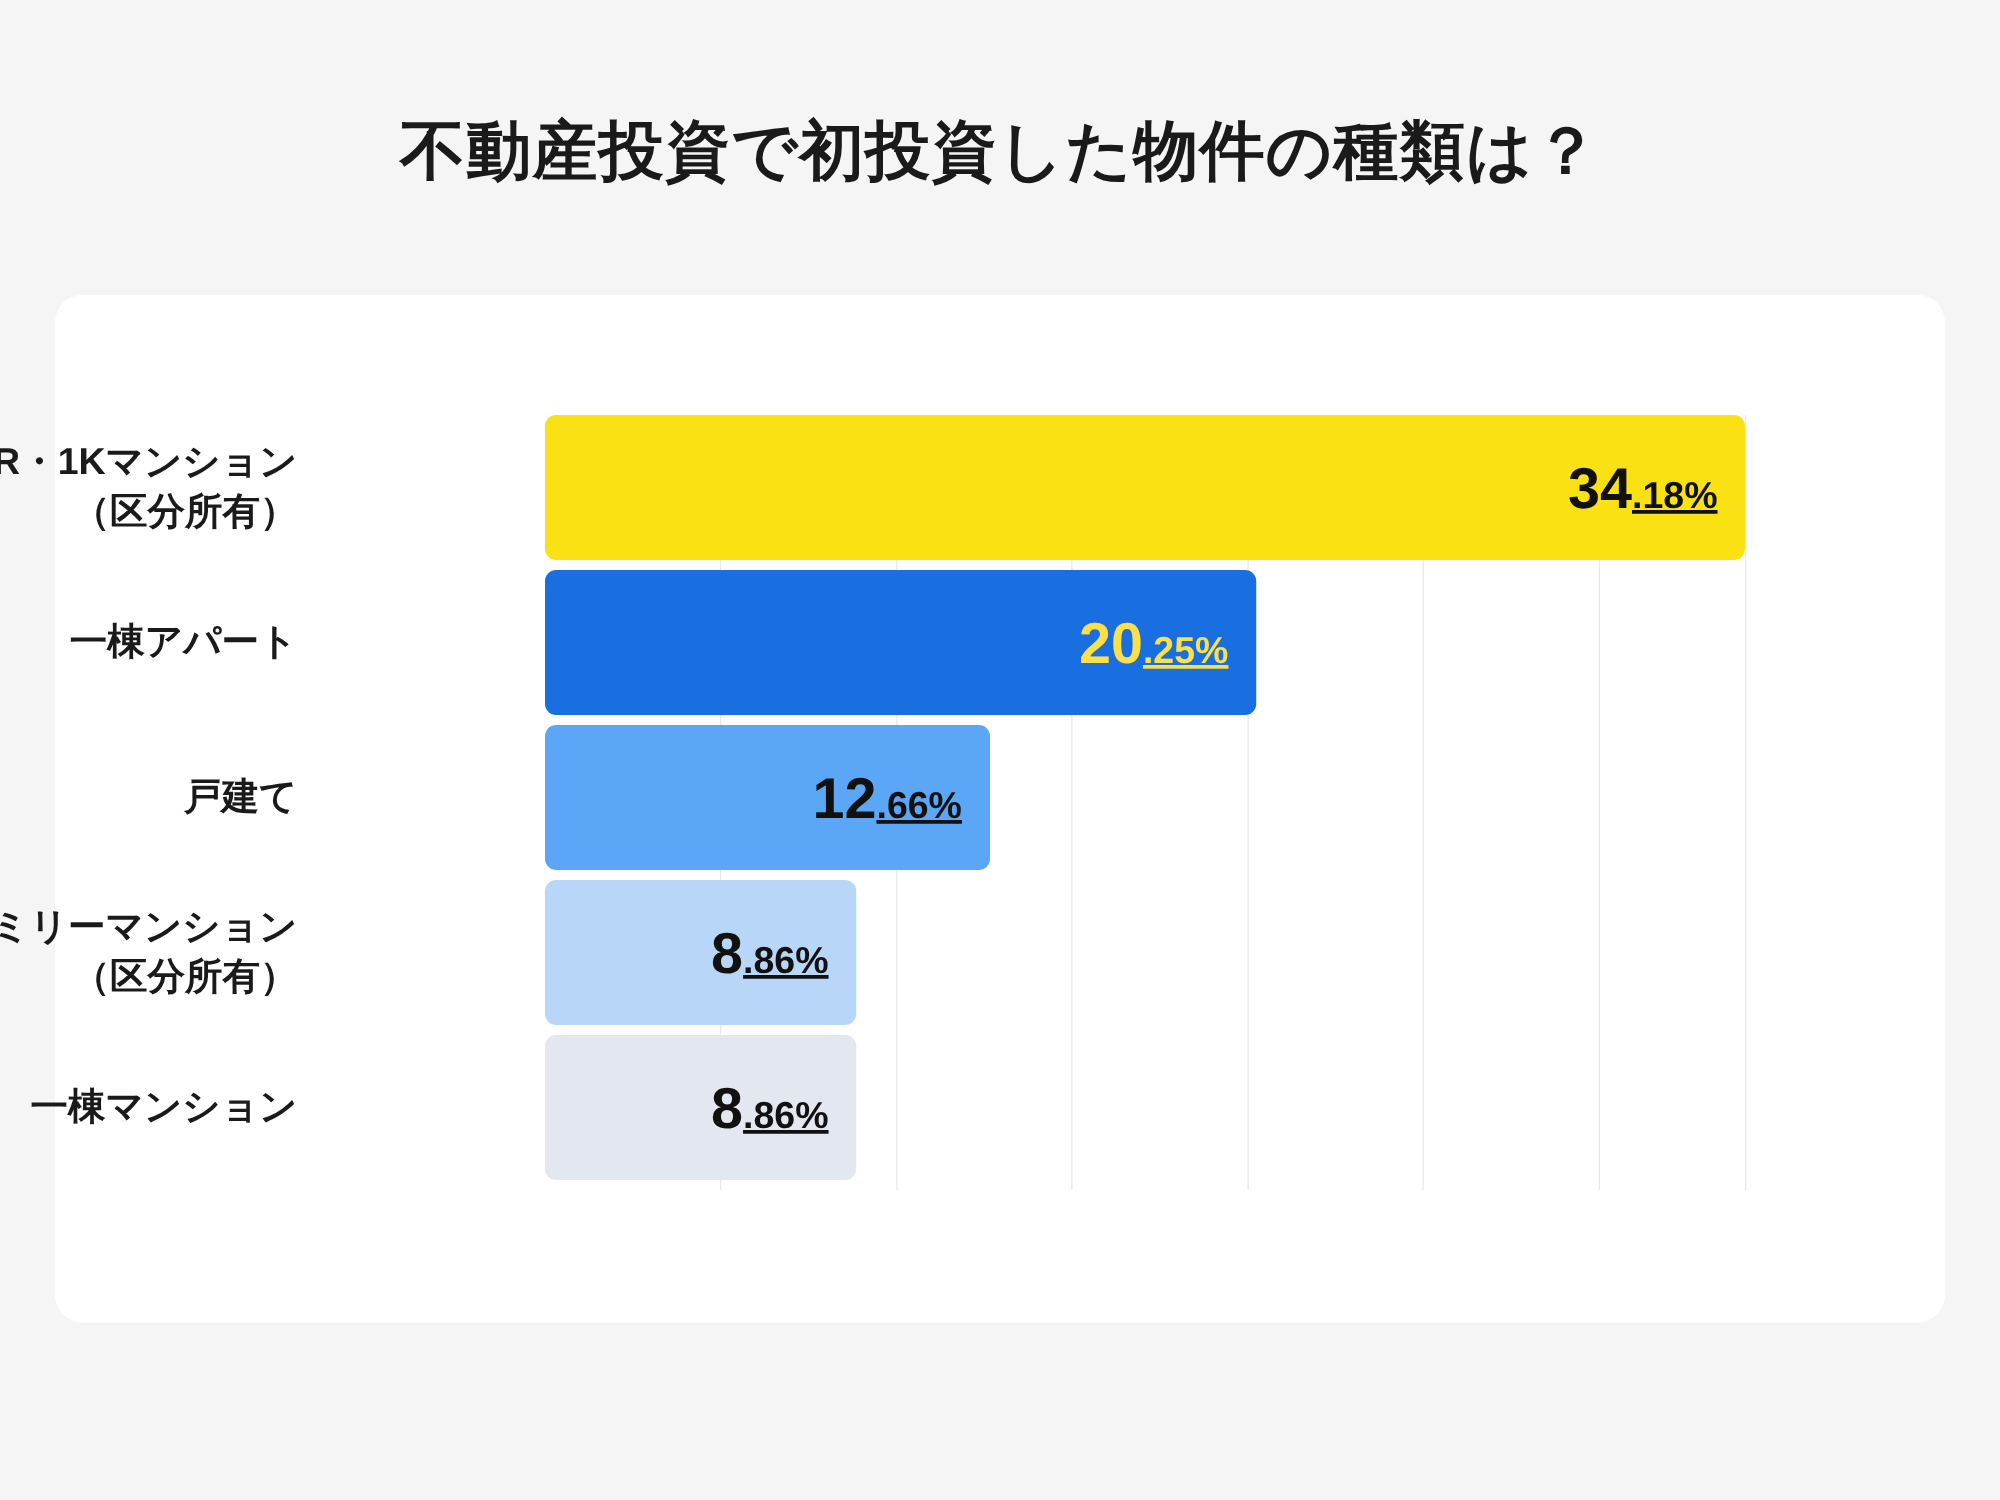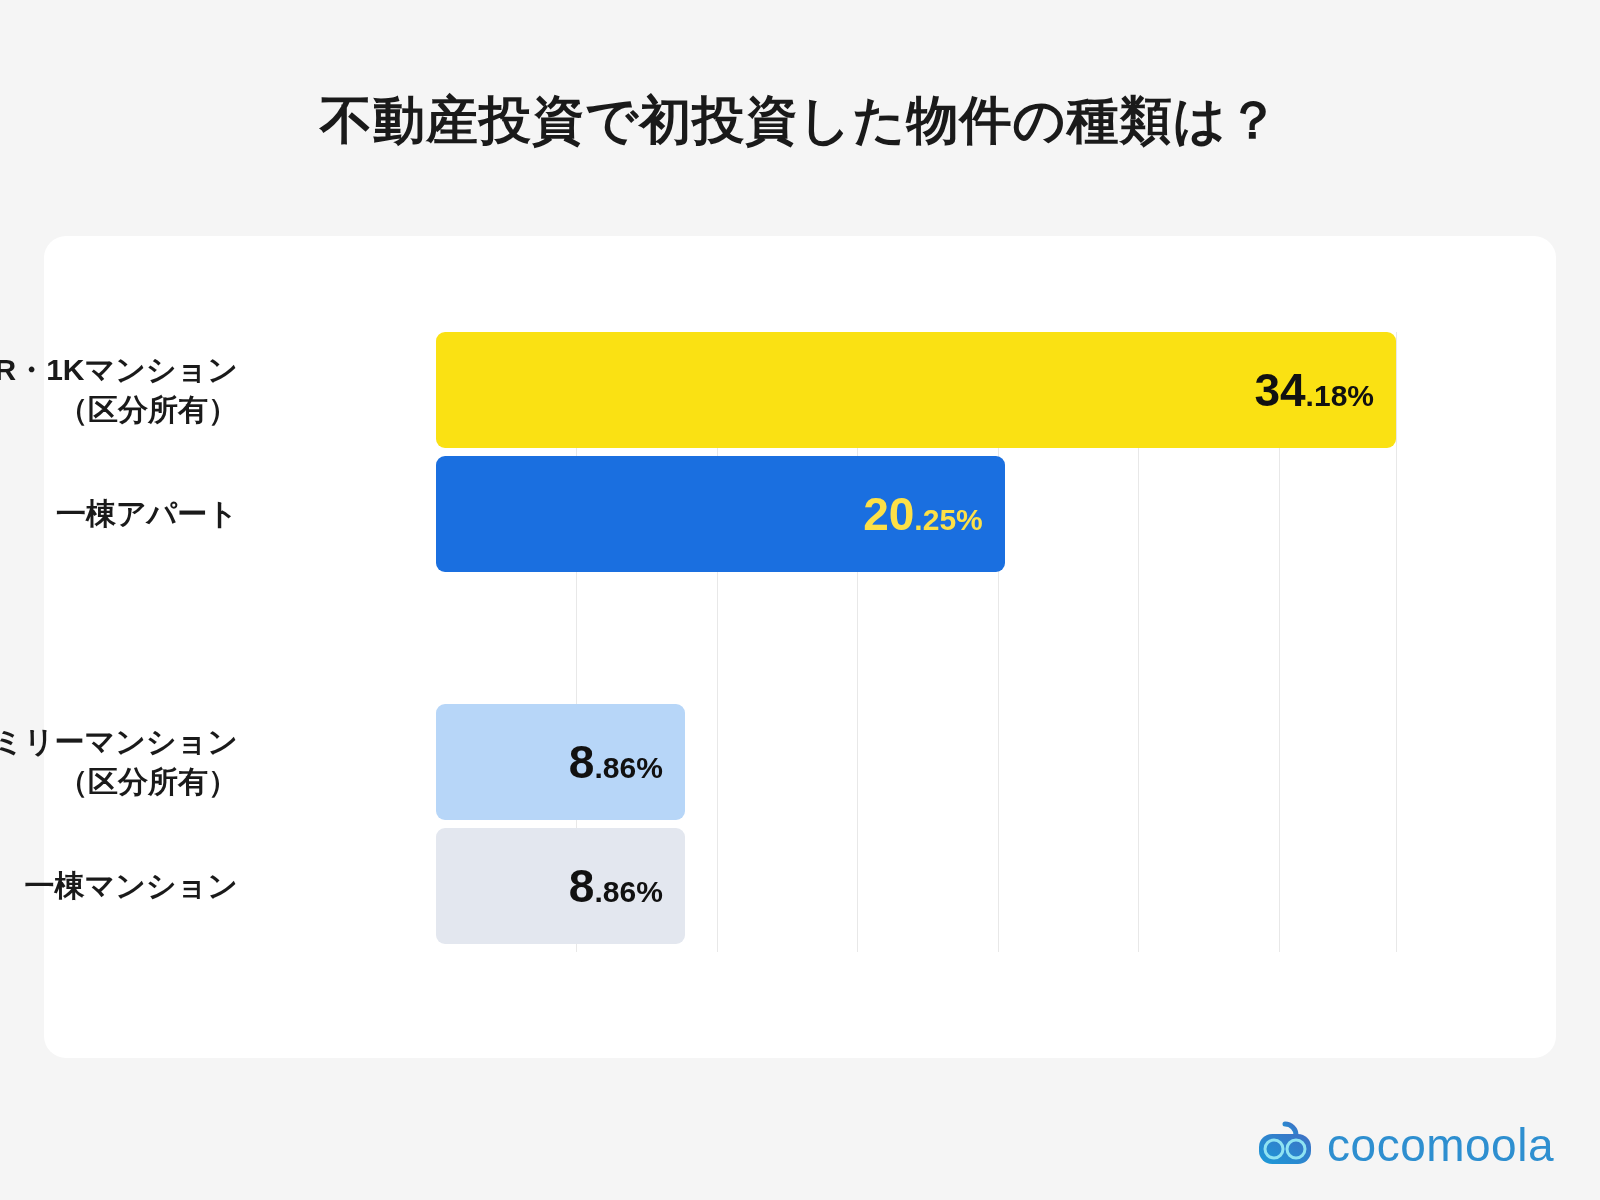--- a/index.html
+++ b/index.html
@@ -67,21 +67,21 @@
     align-items: center;
     justify-content: flex-end;
   }
   .bar-value {
     padding-right: 22px;
     white-space: nowrap;
     font-weight: 900;
     line-height: 1;
   }
   .v-int { font-size: 46px; text-align: right; }
-  .v-dec { font-size: 30px; }
+  .v-dec { font-size: 30px; text-decoration: underline; }
   .cat-label {
     position: absolute;
     right: 1158px;   
     width: 380px;
     text-align: right;
     color: #1A1A1A;
     font-size: 30px;
     font-weight: 700;
     line-height: 1.33;
     white-space: pre-line;
@@ -131,48 +131,37 @@
             <div class="bar" style="width: 960px; background: rgb(250, 225, 19);">
               <div class="bar-value" style="color: rgb(17, 17, 17);"><span class="v-int">34</span><span class="v-dec">.18%</span></div>
             </div>
           </div>
           <div class="row" style="top: 124px; height: 116px;">
             <div class="cat-label" style="height: 116px;"><span>一棟アパート</span></div>
             <div class="bar" style="width: 568.754px; background: rgb(26, 111, 224);">
               <div class="bar-value" style="color: #fde047;"><span class="v-int">20</span><span class="v-dec">.25%</span></div>
             </div>
           </div>
+          <div class="row" style="top: 248px; height: 116px;">
+            <div class="cat-label" style="height: 116px;"><span>戸建て</span></div>
+            <div class="bar" style="width: 355.576px; background: rgb(91, 167, 245);">
+              <div class="bar-value" style="color: rgb(17, 17, 17);"><span class="v-int">12</span><span class="v-dec">.66%</span></div>
+            </div>
+          </div>
           <div class="row" style="top: 372px; height: 116px;">
             <div class="cat-label" style="height: 116px;"><span>ファミリーマンション</span><span>（区分所有）</span></div>
             <div class="bar" style="width: 248.847px; background: rgb(183, 214, 248);">
               <div class="bar-value" style="color: rgb(17, 17, 17);"><span class="v-int">8</span><span class="v-dec">.86%</span></div>
             </div>
           </div>
           <div class="row" style="top: 496px; height: 116px; padding-left: 42px;">
             <div class="cat-label" style="height: 116px;"><span>一棟マンション</span></div>
             <div class="bar" style="width: 248.847px; background: rgb(227, 231, 239);">
               <div class="bar-value" style="color: rgb(17, 17, 17);"><span class="v-int">8</span><span class="v-dec">.86%</span></div>
             </div>
           </div>
         </div>
     </div>
 
   </div>
 
-  <div class="logo">
-    <span class="logo-mark">
-      <svg width="56" height="46" viewBox="0 0 56 46">
-        <defs>
-          <linearGradient id="gmark" x1="0" y1="1" x2="1" y2="0">
-            <stop offset="0" stop-color="#1B9BD8"></stop>
-            <stop offset="1" stop-color="#3F6FC4"></stop>
-          </linearGradient>
-        </defs>
-        <path d="M28 4 a11 11 0 0 1 11 11" fill="none" stroke="url(#gmark)" stroke-width="5" stroke-linecap="round"></path>
-        <rect x="2" y="14" width="52" height="30" rx="13" fill="url(#gmark)"></rect>
-        <circle cx="17" cy="29" r="9" fill="none" stroke="#8FE3F2" stroke-width="3"></circle>
-        <circle cx="39" cy="29" r="9" fill="none" stroke="#8FE3F2" stroke-width="3"></circle>
-      </svg>
-    </span>
-    <span class="logo-text">cocomoola</span>
-  </div>
 
 </div>
 
 </body></html>

